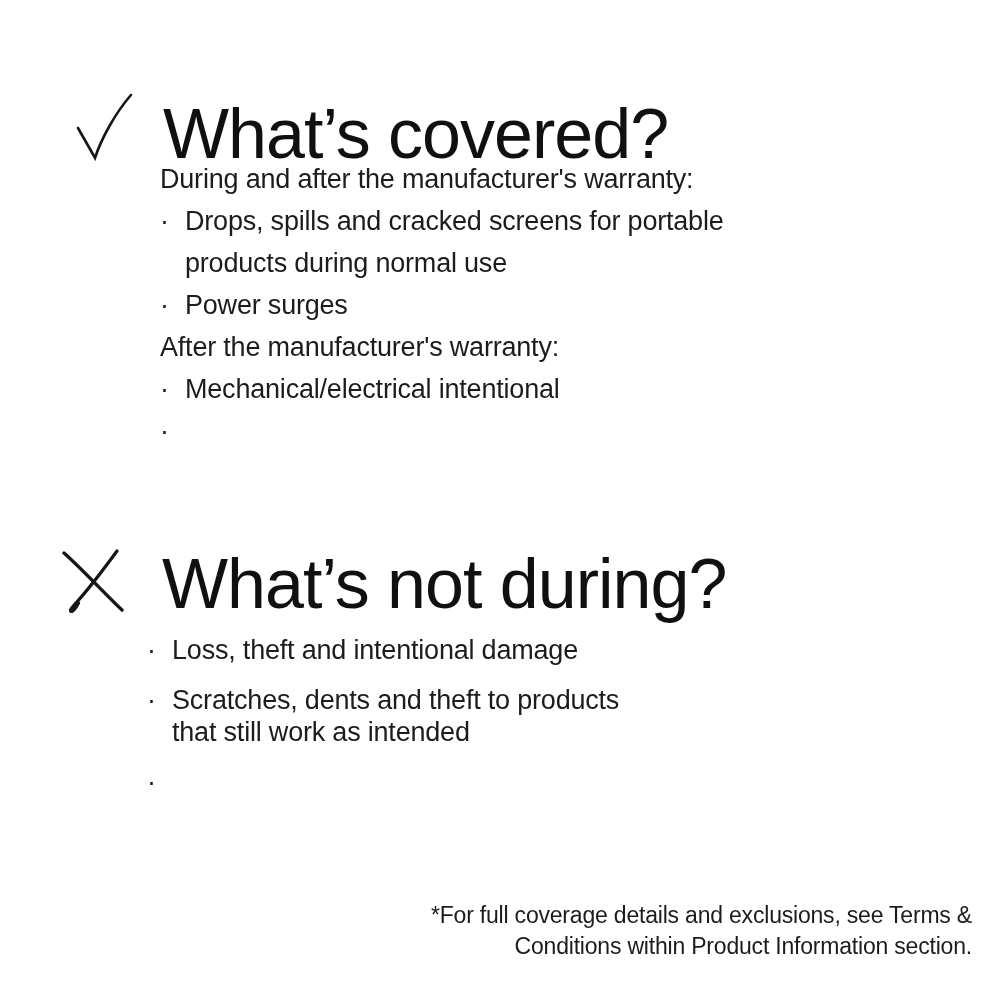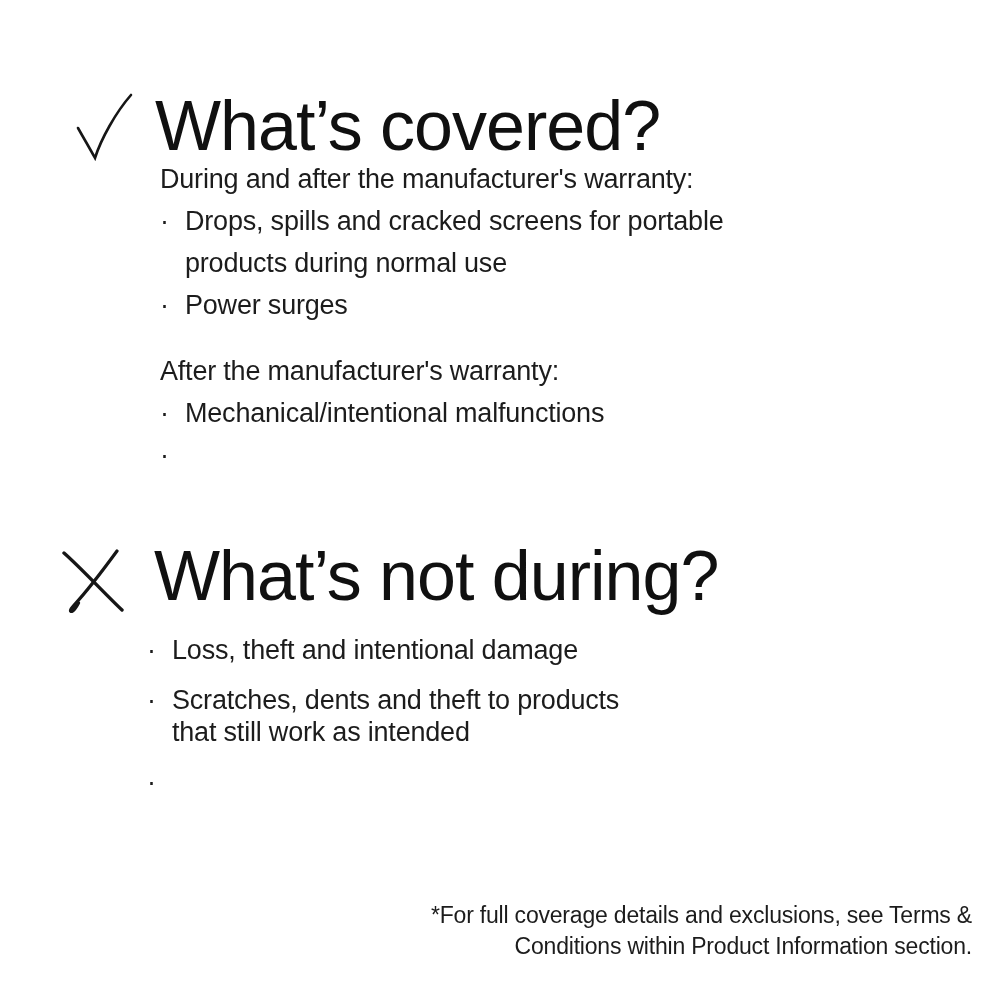--- a/index.html
+++ b/index.html
@@ -8,21 +8,21 @@
     background: #ffffff;
     font-family: "Liberation Sans", sans-serif;
     color: #1c1c1c;
     position: relative;
     overflow: hidden;
   }
   .abs { position: absolute; }
 
   
   .big-title {
-    margin: 0;
+    margin: 8px;
     font-size: 70px;
     font-weight: 400;
     letter-spacing: -1px;
     line-height: 72px;
     color: #101010;
     white-space: nowrap;
   }
   #covered-title-wrap  { left: 155px; top: 90px; }
   #ncovered-title-wrap { left: 154px; top: 540px; }
 
@@ -35,21 +35,21 @@
     left: 160px; top: 158px;
     width: 650px;
     font-size: 27px;
     letter-spacing: -0.2px;
     color: #1c1c1c;
   }
   #covered-content p.group-heading {
     margin: 0;
     line-height: 42px;
   }
-  #covered-content p.g2 { margin-top: 24px; }
+  #covered-content p.g2 { margin-top: 0; }
   ul.blist {
     list-style: none;
     margin: 0; padding: 0;
   }
   ul.blist li {
     display: flex;
     align-items: flex-start;
   }
   #covered-content ul.blist li { line-height: 42px; }
   .dot {
@@ -109,21 +109,21 @@
     <li>
       <span class="dot">·</span>
       <span class="btext">Power surges</span>
     </li>
   </ul>
 
   <p class="group-heading g2">After the manufacturer's warranty:</p>
   <ul class="blist">
     <li>
       <span class="dot">·</span>
-      <span class="btext">Mechanical/intentional malfunctions</span>
+      <span class="btext">Mechanical/electrical intentional</span>
     </li>
     <li>
       <span class="dot">·</span>
     </li>
   </ul>
 </div>
 
 <div class="abs" id="x-icon-wrap">
   <svg width="62" height="64" viewBox="0 0 62 64" aria-hidden="true">
     <path d="M2 4 C 18 18, 45 47, 60 61" fill="none" stroke="#161616" stroke-width="3.4" stroke-linecap="round"></path>

